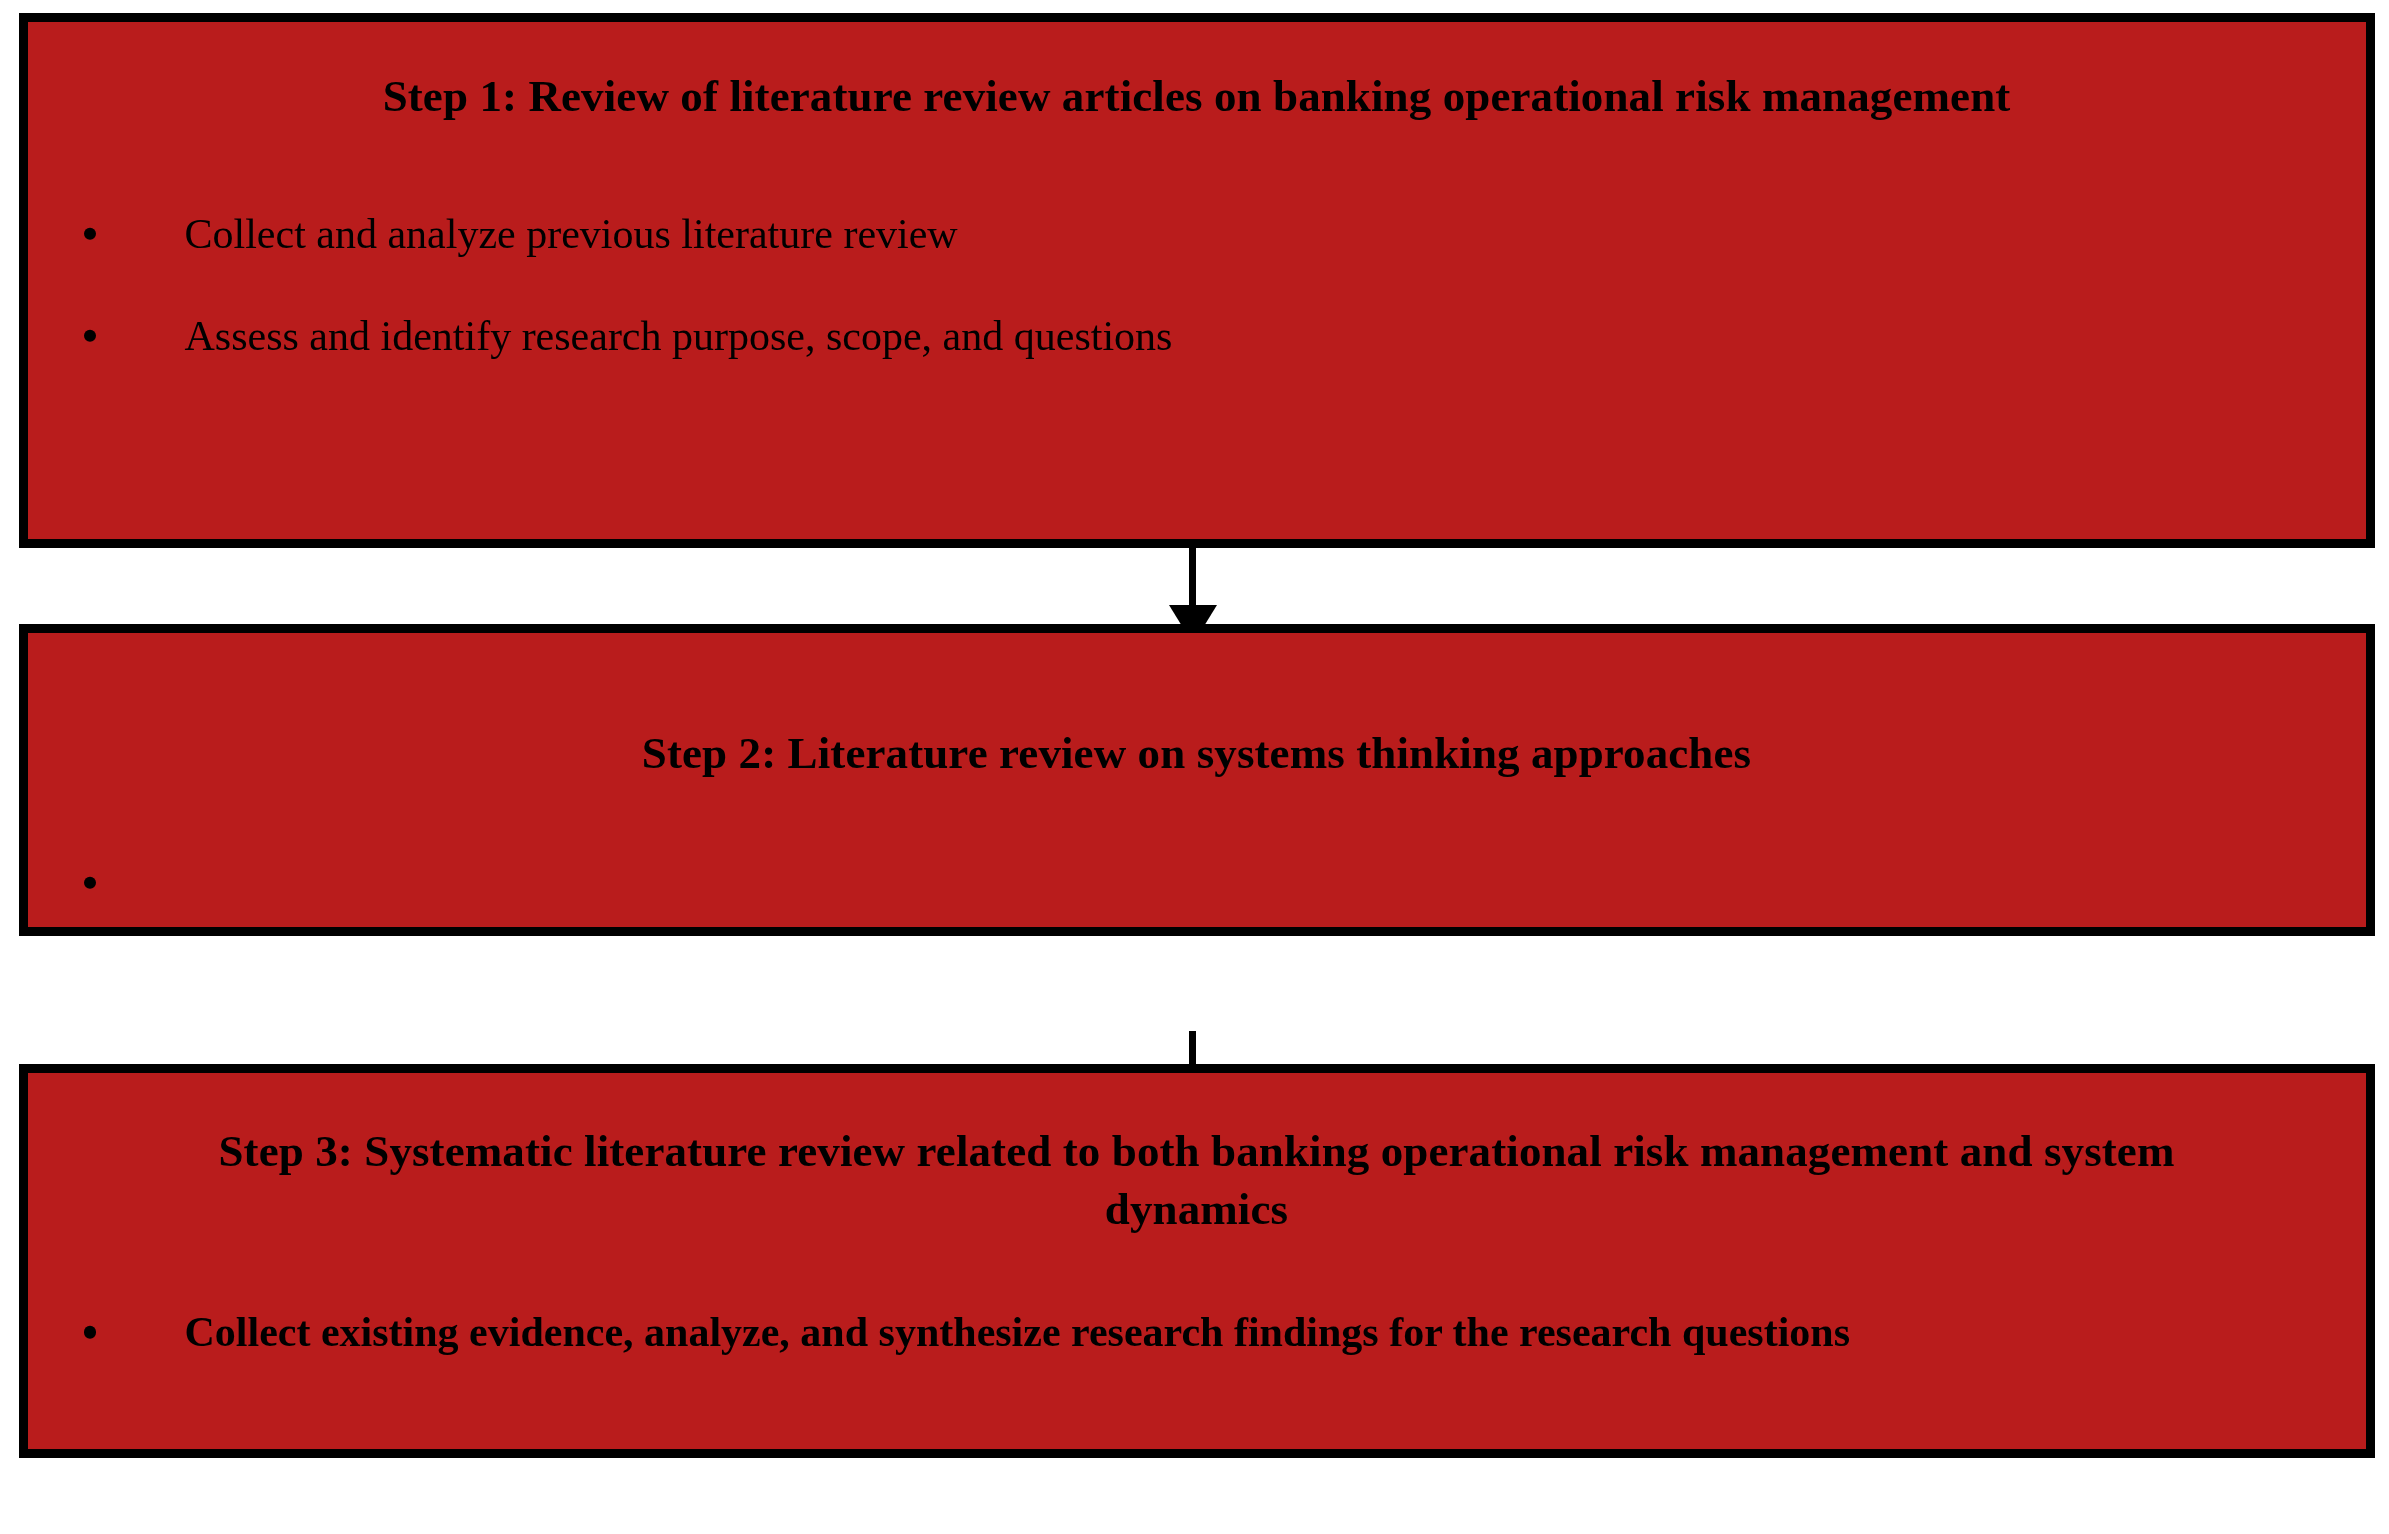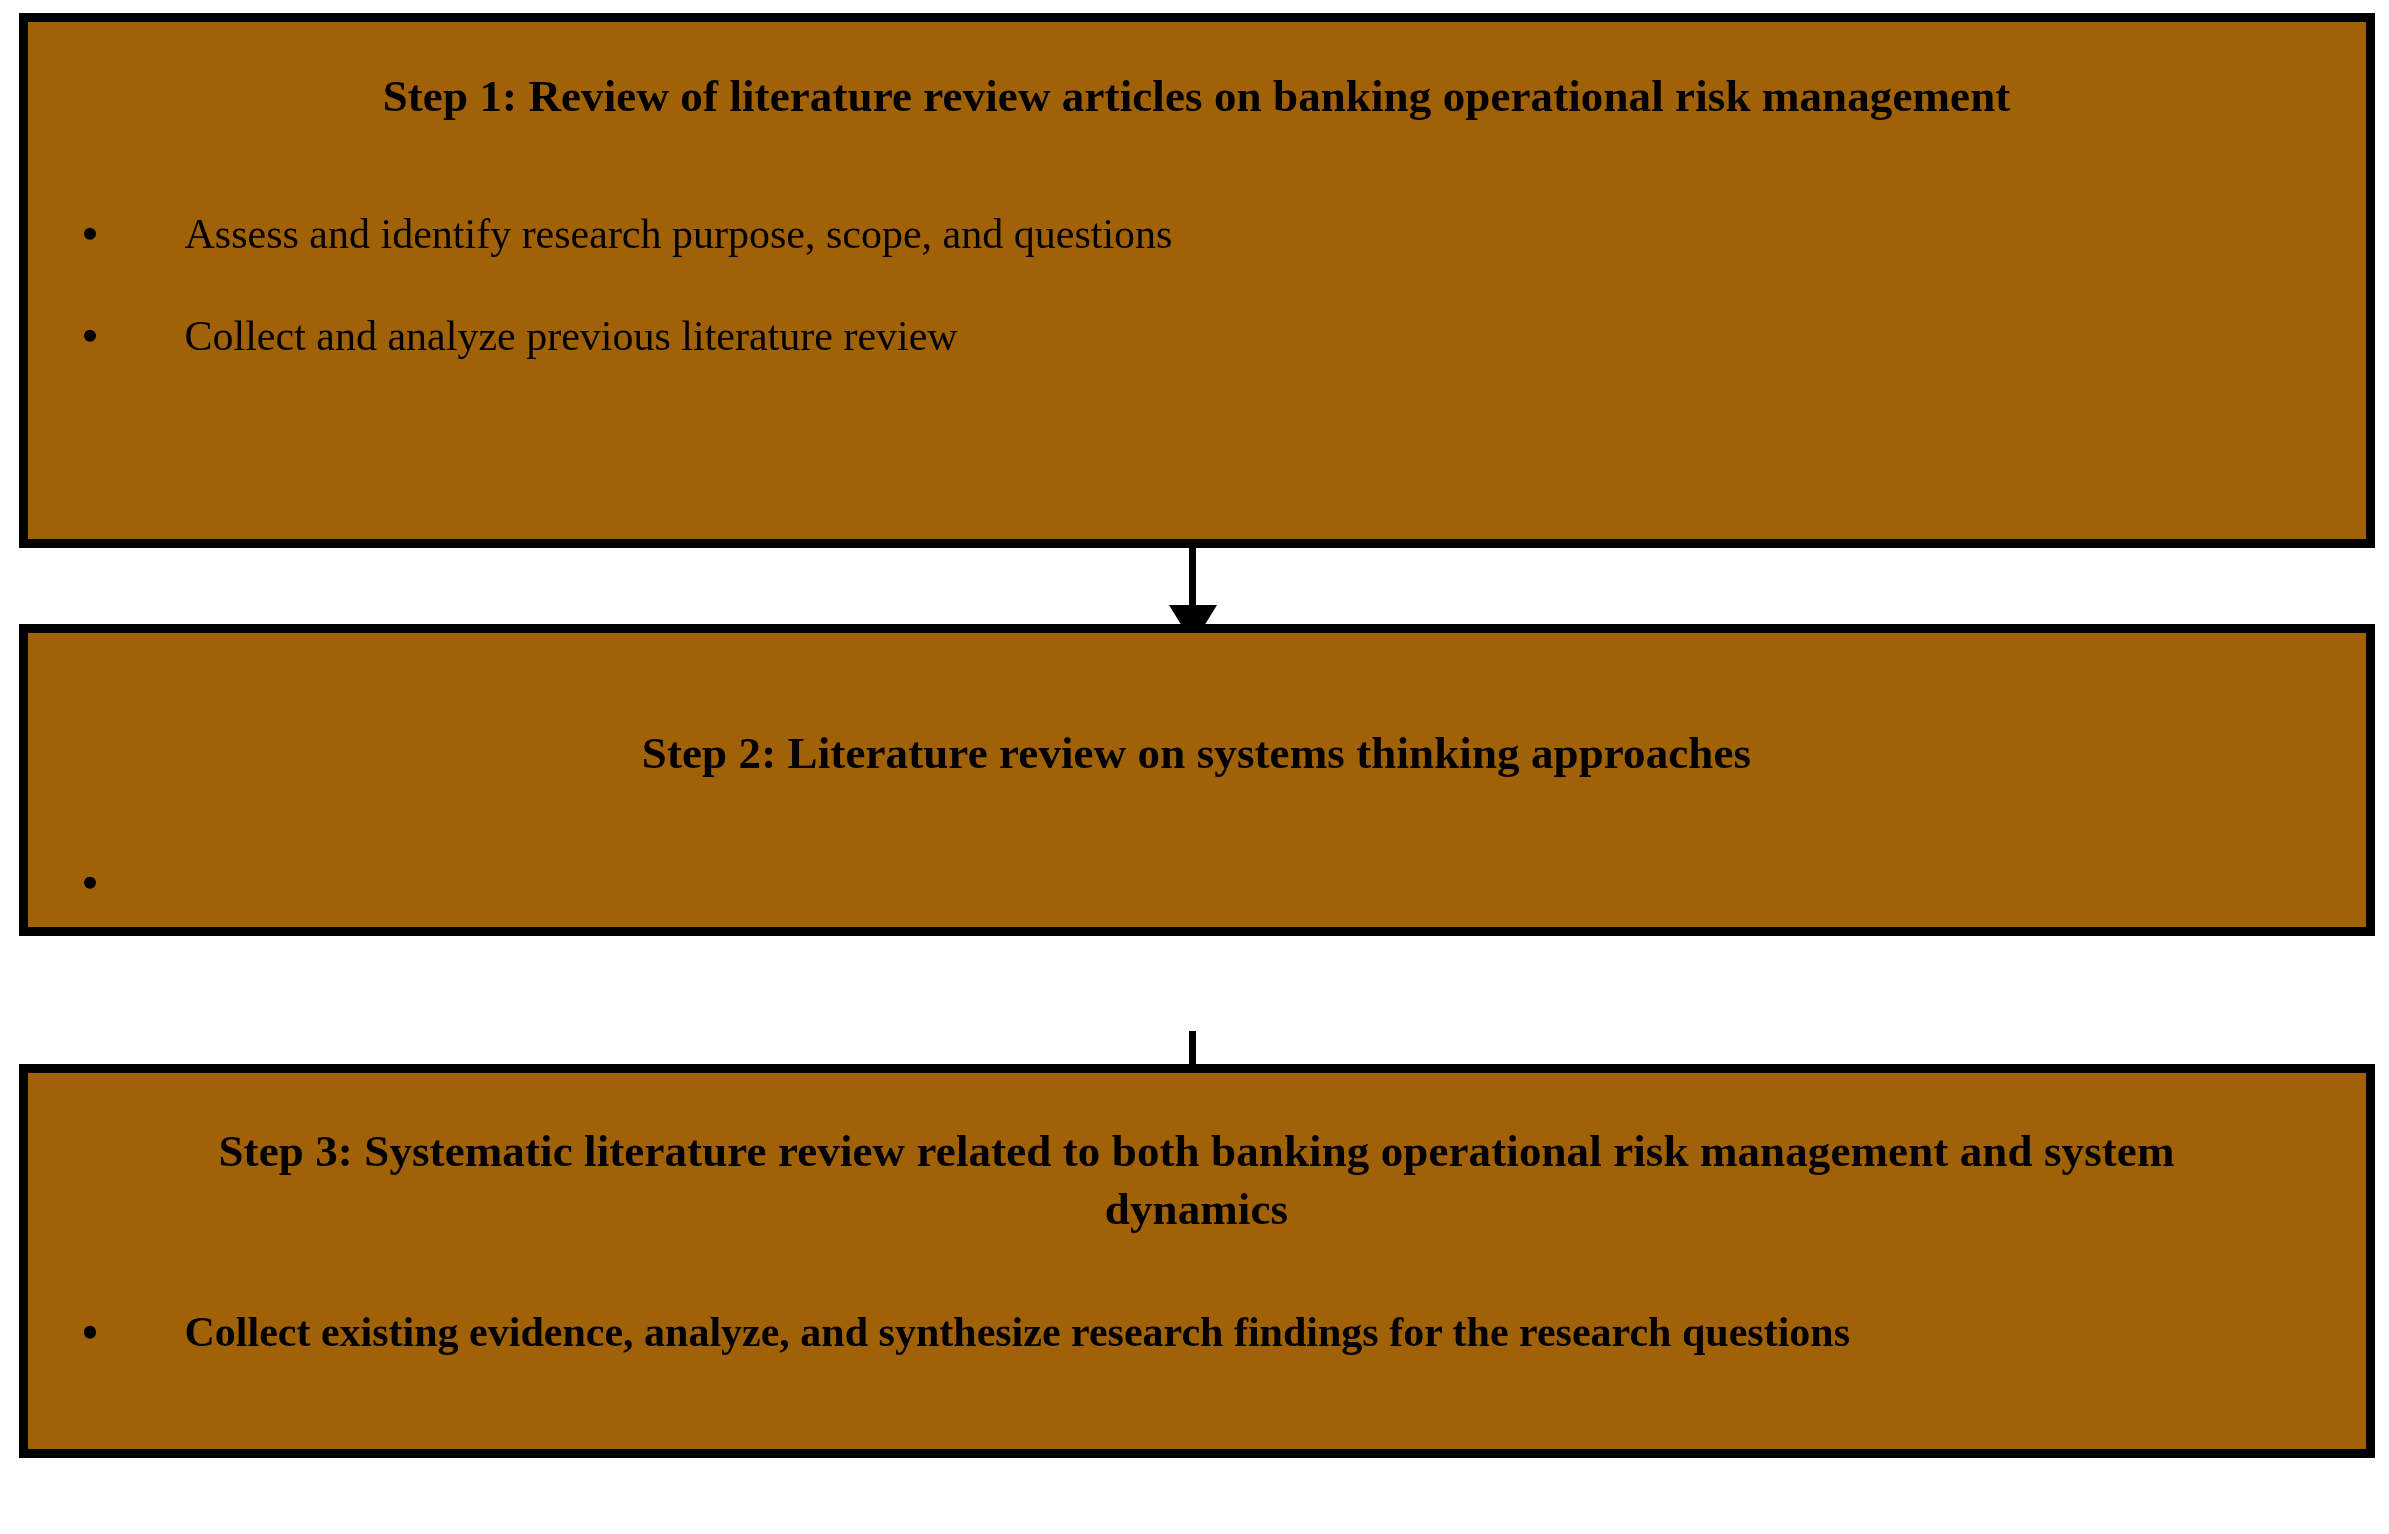--- a/index.html
+++ b/index.html
@@ -23,21 +23,21 @@
     box-sizing: border-box;
   }
 
   
   .step-box {
     position: absolute;
     left: 18.5px;
     width: 2356px;              
     box-sizing: border-box;
     border: 9px solid #000000;
-    background: #a16207;
+    background: #b91c1c;
   }
 
   #step-box-1 { top: 13.3px;   height: 535px; }
   #step-box-2 { top: 624px;  height: 312px; }
   #step-box-3 { top: 1064px; height: 394px; }
 
   
   .step-title {
     font-weight: bold;
     font-size: 45px;
@@ -114,25 +114,25 @@
 </head>
 <body>
 
 <div id="flowchart">
 
   <div class="step-box" id="step-box-1">
     <div class="step-title">Step 1: Review of literature review articles on banking operational risk management</div>
     <ul class="bullet-list">
       <li class="bullet-item">
         <span class="bullet-marker"></span>
-        <span>Assess and identify research purpose, scope, and questions</span>
+        <span>Collect and analyze previous literature review</span>
       </li>
       <li class="bullet-item">
         <span class="bullet-marker"></span>
-        <span>Collect and analyze previous literature review</span>
+        <span>Assess and identify research purpose, scope, and questions</span>
       </li>
     </ul>
   </div>
 
   <div class="connector-arrow" id="connector-arrow-1">
     <div class="arrow-shaft"></div>
     <div class="arrow-head"></div>
   </div>
 
   <div class="step-box" id="step-box-2">

